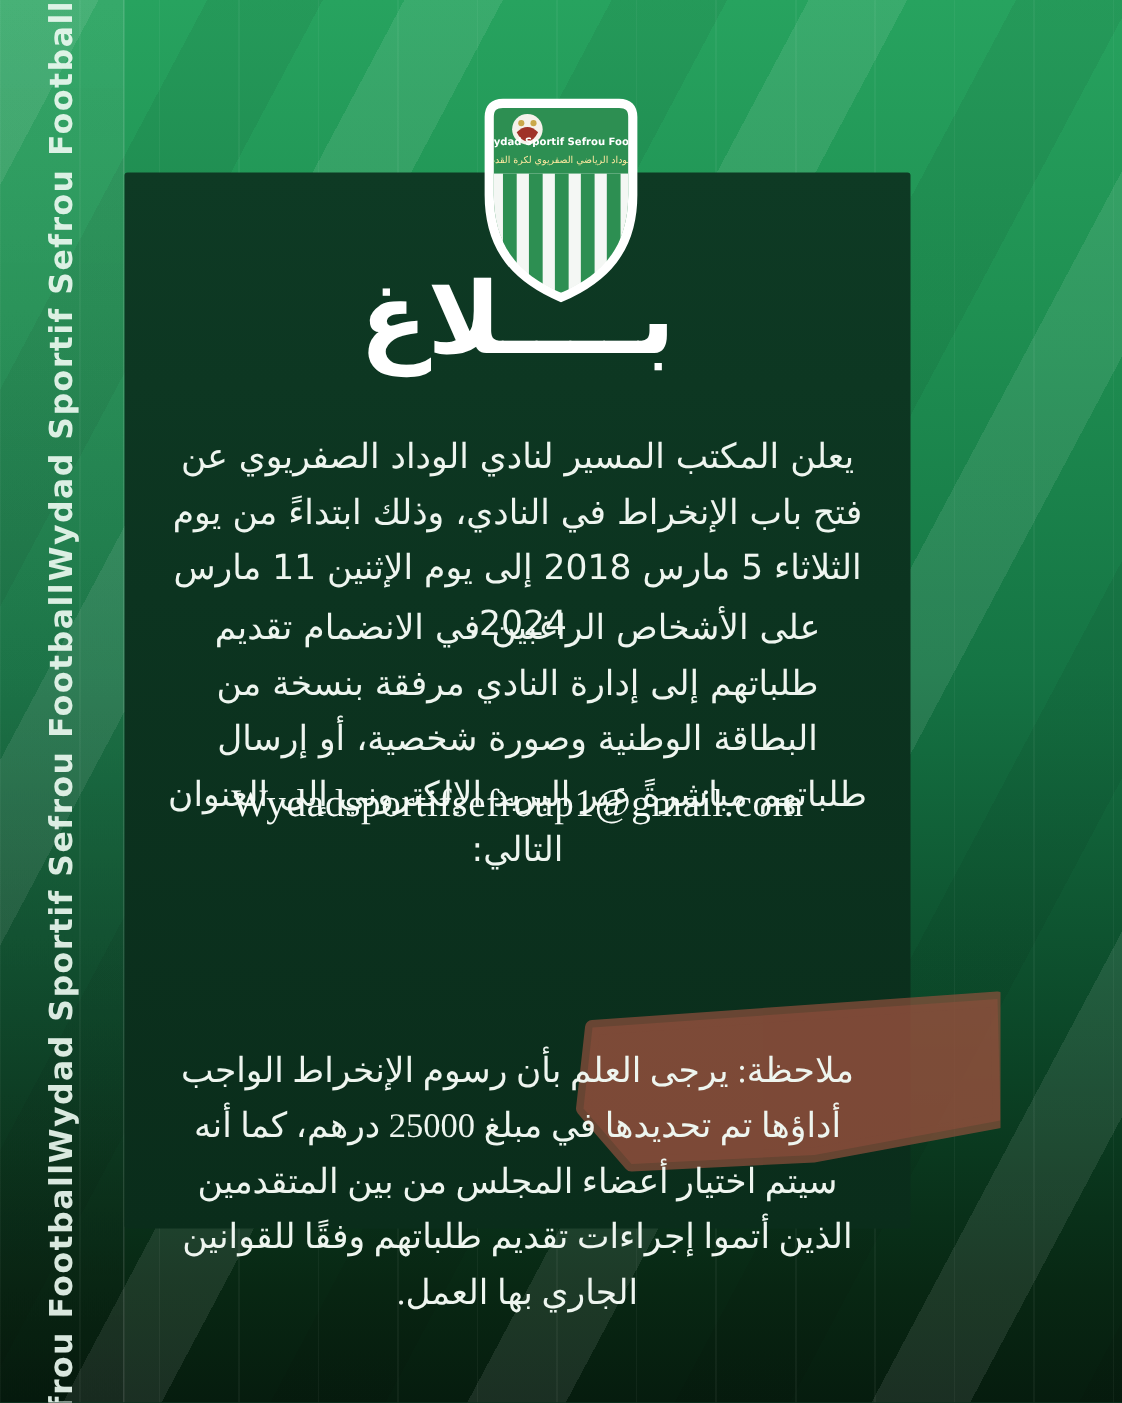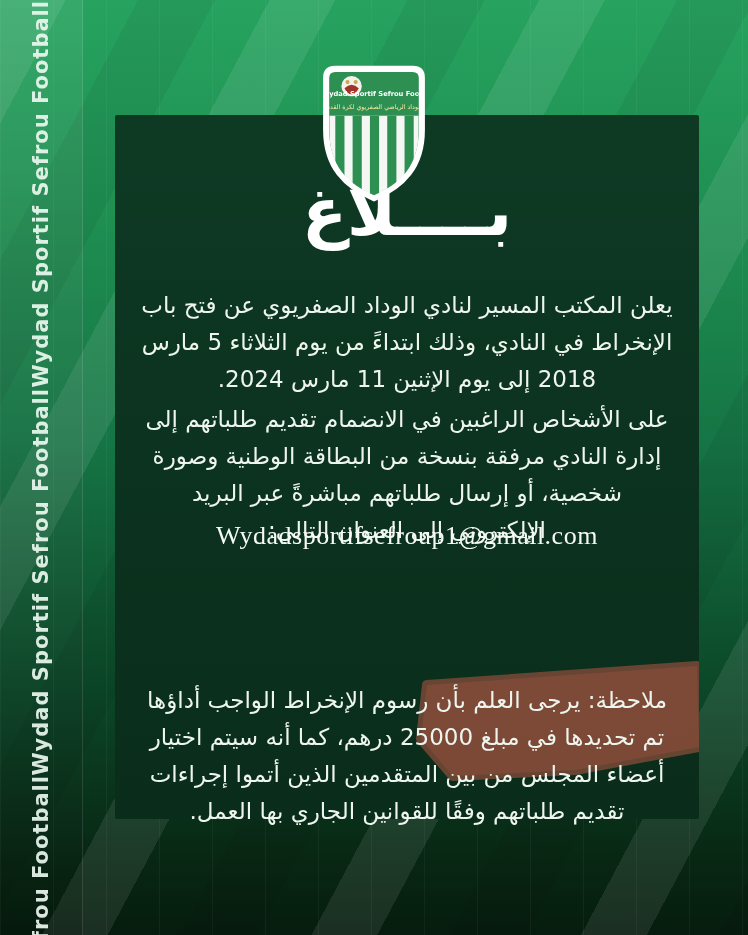--- a/index.html
+++ b/index.html
@@ -38,24 +38,23 @@
   }
   .wm-item{
     writing-mode:vertical-rl;transform:rotate(180deg);
     color:rgba(236,248,240,0.92);
     font-size:21px;font-weight:700;letter-spacing:1px;
     white-space:nowrap;
   }
 
   
   .panel{
-    position:absolute;left:83px;top:115px;width:584px;height:704px;
+    position:absolute;left:83px;top:115px;width:524px;height:704px;
     background:linear-gradient(180deg,#0e3a24 0%,#0c3420 40%,#0a2d1b 100%);
     border-radius:2px;
-    margin-left:32px;
   }
   .note-highlight-svg{position:absolute;left:0;top:0;z-index:1;}
 
   .title{
     position:absolute;left:0;right:0;top:48px;margin:0;z-index:2;
     text-align:center;color:#ffffff;
     font-size:66px;line-height:100px;font-weight:800;
   }
   .para{
     position:absolute;left:26px;right:26px;margin:0;z-index:2;
@@ -64,21 +63,21 @@
   }
   .p1{top:172px;}
   .p2{top:286px;}
   .email{
     position:absolute;left:0;right:0;top:406px;z-index:2;
     text-align:center;color:#f6faf6;
     font-family:"Liberation Serif","DejaVu Serif",serif;
     font-size:26px;letter-spacing:0.5px;
   }
   .p3{top:458px;}
-  .p4{top:567px;}
+  .p4{top:580px;font-family:Liberation Serif, serif;}
 
   
   .logo{position:absolute;left:318px;top:62px;width:112px;height:140px;z-index:3;}
   .logo svg{display:block;width:112px;height:140px;}
 </style>
 </head>
 <body>
 
 <div class="page">
 

